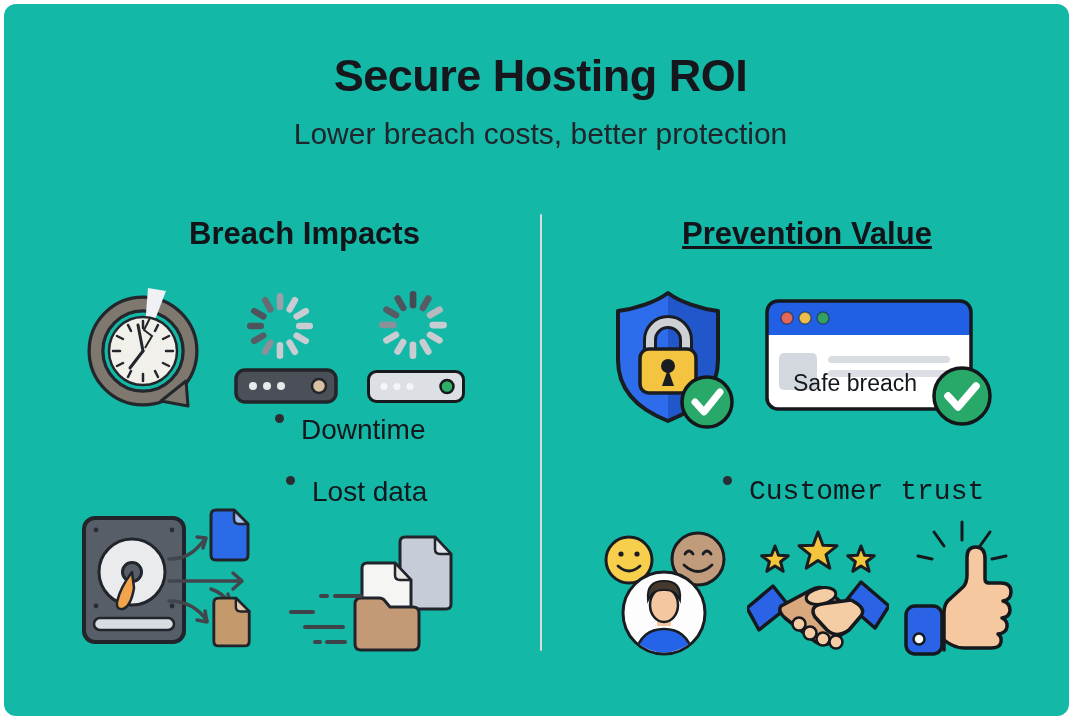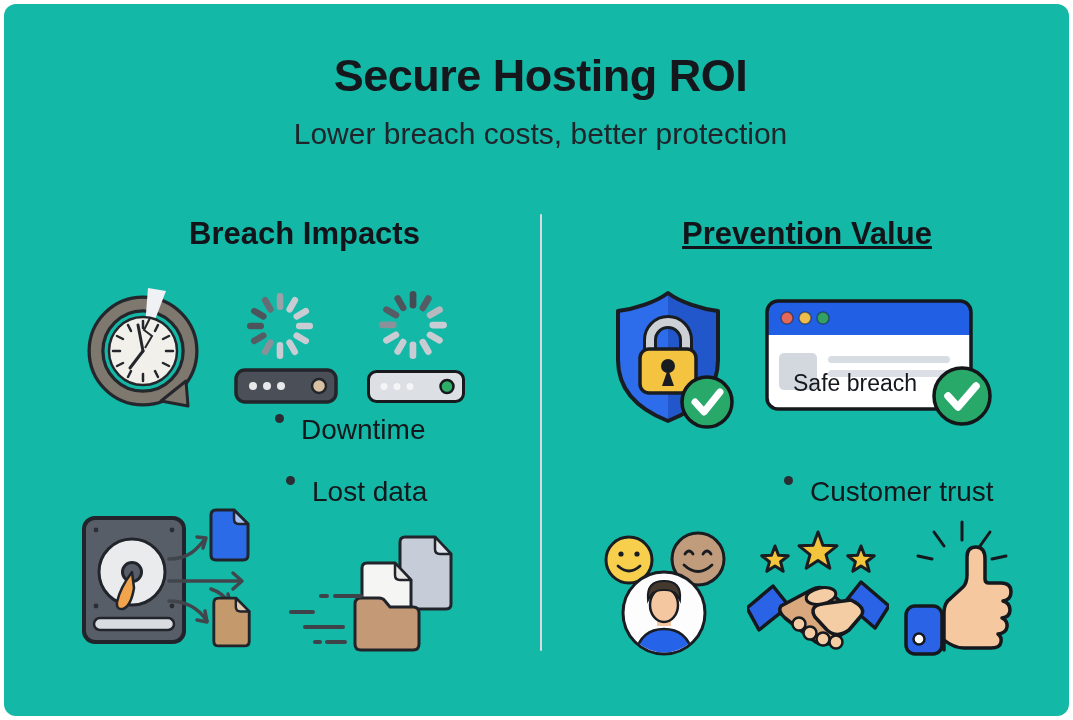--- a/index.html
+++ b/index.html
@@ -216,21 +216,21 @@
     <rect x="64" y="58" width="122" height="7" rx="3.5" fill="#d8dde3"></rect>
     <rect x="64" y="72" width="122" height="7" rx="3.5" fill="#dce0e6"></rect>
   </svg>
   <span class="abs browser-label" style="left:789px;top:366px;">Safe breach</span>
 
   <svg class="abs" style="left:925px;top:359px;" width="66" height="66" viewBox="0 0 66 66">
     <circle cx="33" cy="33" r="28" fill="#28a869" stroke="#14161a" stroke-width="3.5"></circle>
     <path d="M19,33 L29,44 L47,23" fill="none" stroke="#ffffff" stroke-width="7.5" stroke-linecap="round" stroke-linejoin="round"></path>
   </svg>
 
-  <div class="abs bullet" style="left:780px;top:472px;">
+  <div class="abs bullet" style="left:719px;top:472px;font-family:Liberation Mono, monospace;">
     <span class="dot"></span>
     <span>Customer trust</span>
   </div>
 
   <svg class="abs" style="left:597px;top:522px;" width="130" height="132" viewBox="0 0 130 132">
     <circle cx="28" cy="34" r="23" fill="#f8cf4d" stroke="#191c21" stroke-width="3"></circle>
     <circle cx="20" cy="28" r="2.6" fill="#191c21"></circle>
       <circle cx="36" cy="28" r="2.6" fill="#191c21"></circle>
     <path d="M17,40 Q28,50 39,40" fill="none" stroke="#191c21" stroke-width="2.8" stroke-linecap="round"></path>
     <circle cx="97" cy="33" r="26" fill="#c09c7c" stroke="#191c21" stroke-width="3"></circle>

